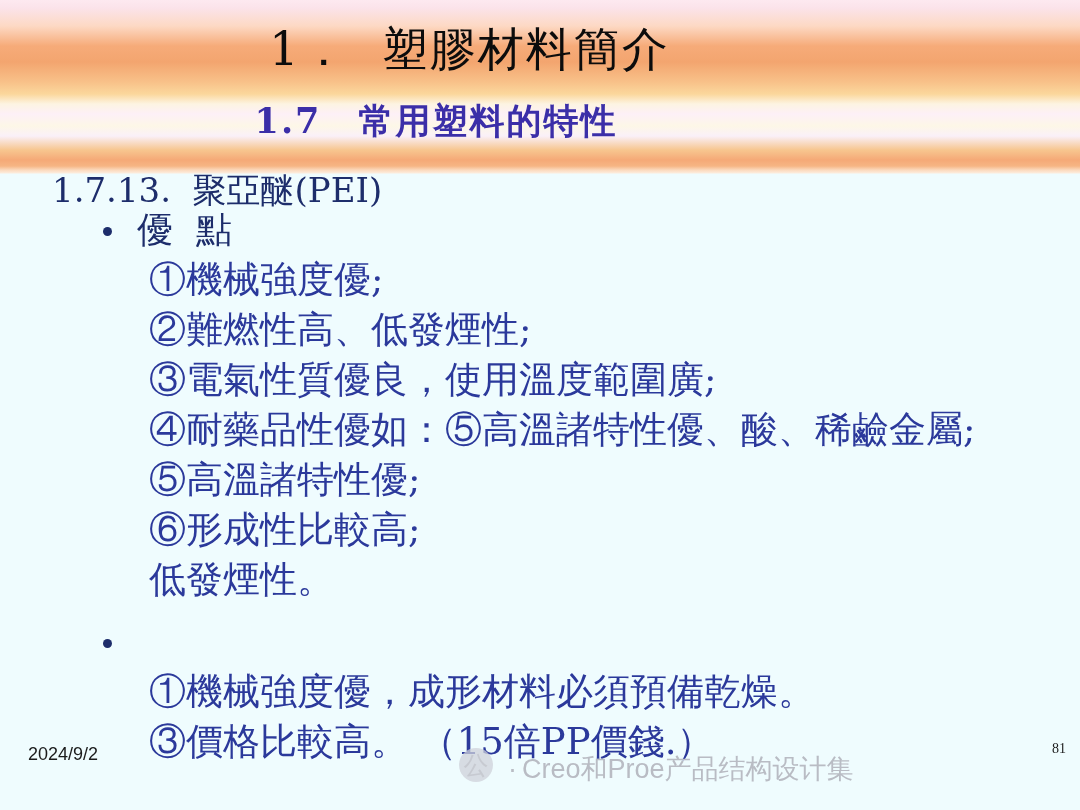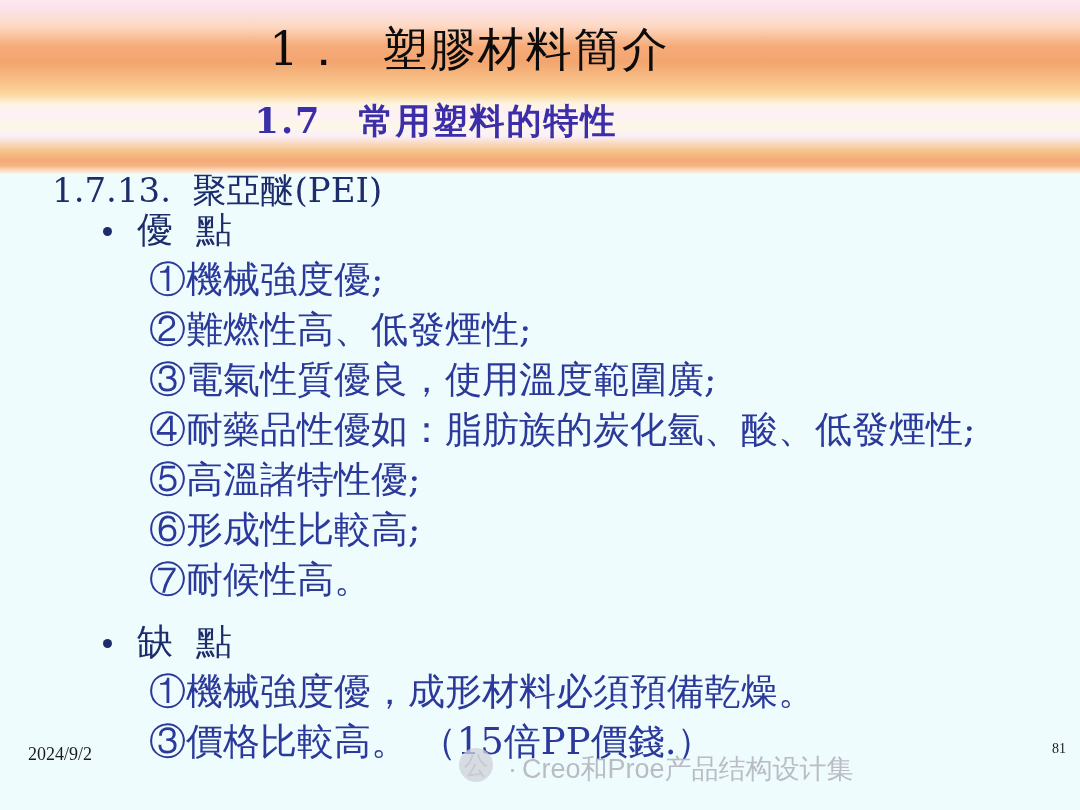--- a/index.html
+++ b/index.html
@@ -146,21 +146,21 @@
 
   
   #footer-date {
     position: absolute;
     left: 28px;
     top: 742px;
     color: #1b1b1b;
     font-size: 18px;
     line-height: 24px;
     white-space: pre;
-    font-family: Liberation Serif, serif;
+    font-family: Liberation Sans, sans-serif;
   }
   #footer-page {
     position: absolute;
     right: 14px;
     top: 737px;
     color: #1b1b1b;
     font-size: 14px;
     line-height: 24px;
     white-space: pre;
     font-family: "Liberation Serif", "DejaVu Serif", serif;
@@ -228,39 +228,38 @@
       <div class="item-row">
         <span class="item-text">①機械強度優;</span>
       </div>
       <div class="item-row">
         <span class="item-text">②難燃性高、低發煙性;</span>
       </div>
       <div class="item-row">
         <span class="item-text">③電氣性質優良，使用溫度範圍廣;</span>
       </div>
       <div class="item-row">
-        <span class="item-text">④耐藥品性優如：脂肪族的炭化氫、酸、低發煙性;</span>
+        <span class="item-text">④耐藥品性優如：⑤高溫諸特性優、酸、稀鹼金屬;</span>
       </div>
       <div class="item-row">
         <span class="item-text">⑤高溫諸特性優;</span>
       </div>
       <div class="item-row">
         <span class="item-text">⑥形成性比較高;</span>
       </div>
       <div class="item-row">
-        <span class="item-text">⑦耐候性高。</span>
+        <span class="item-text">低發煙性。</span>
       </div>
     </div>
 
     <div class="gap-sm"></div>
 
     <div class="group">
       <div class="bullet-row">
         <span class="bullet-dot"></span>
-        <span class="bullet-label">缺  點</span>
       </div>
       <div class="item-row">
         <span class="item-text">①機械強度優，成形材料必須預備乾燥。</span>
       </div>
       <div class="item-row">
         <span class="item-text">③價格比較高。 （15倍PP價錢.）</span>
       </div>
     </div>
 
   </div>

